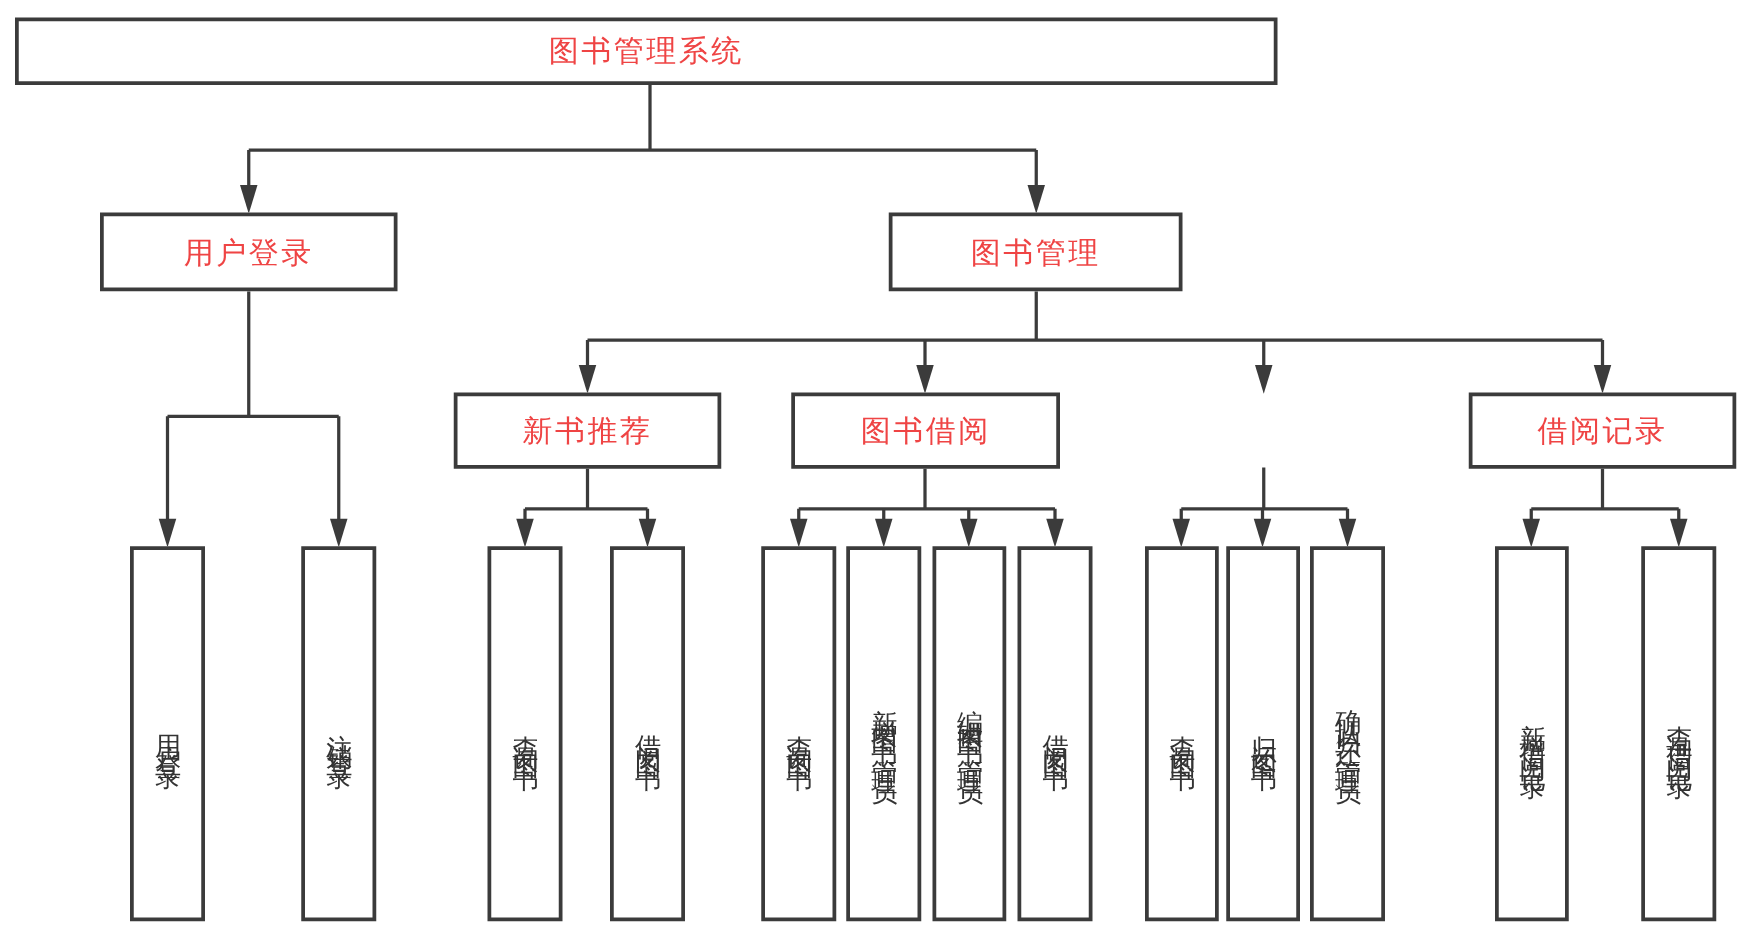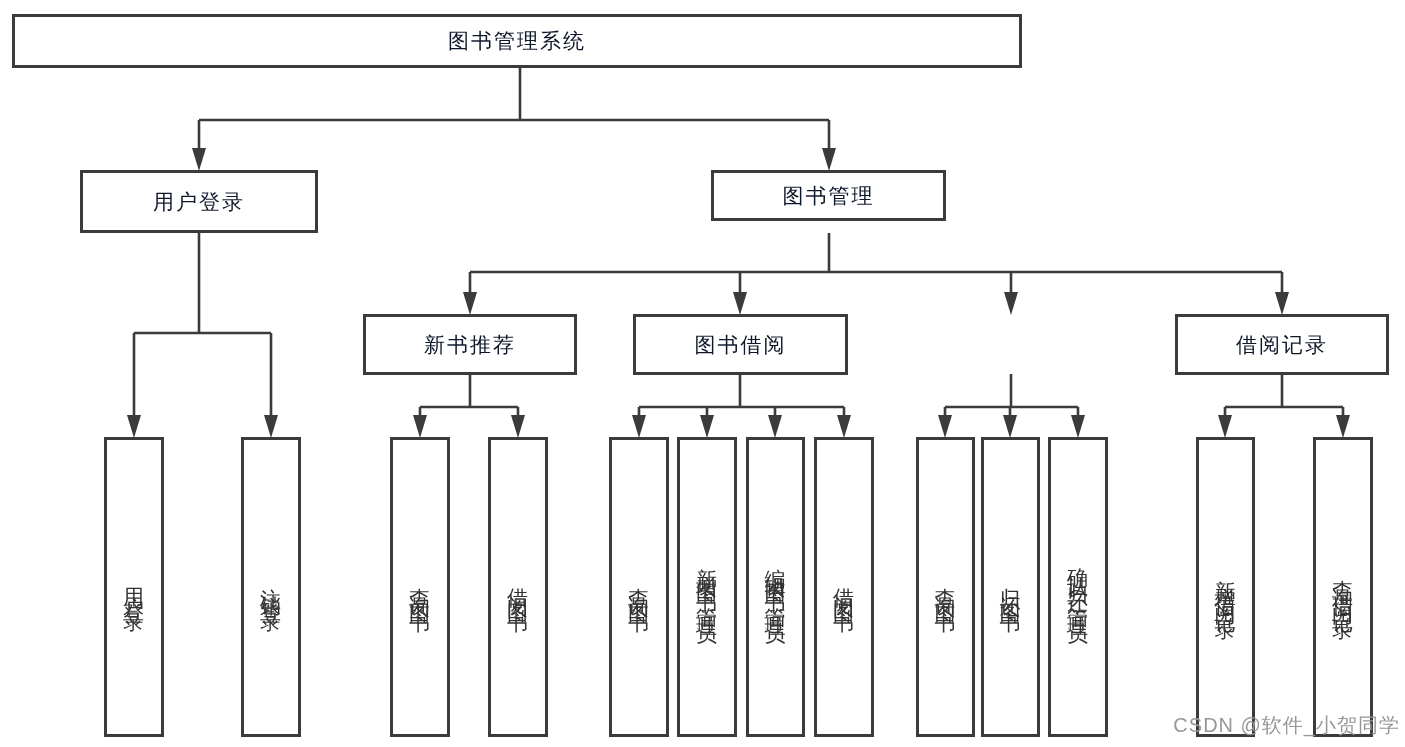--- a/index.html
+++ b/index.html
@@ -27,23 +27,23 @@
   .node {
     position: absolute;
     box-sizing: border-box;
     border: 3px solid #3b3b3b;
     background: #ffffff;
     display: flex;
     align-items: center;
     justify-content: center;
   }
   .node .hlabel {
-    font-size: 21px;
+    font-size: 24px;
     letter-spacing: 2px;
-    color: #0f172a;
+    color: #ef4444;
     white-space: nowrap;
   }
   .leaf {
     position: absolute;
     box-sizing: border-box;
     border: 3px solid #3b3b3b;
     background: #ffffff;
     top: 437px;
     height: 300px;
     display: flex;
@@ -129,21 +129,21 @@
       <polygon points="1336,415 1350,415 1343,438" fill="#3b3b3b"></polygon>
     </svg>
 
   <div class="node" style="left:12px; top:14px; width:1010px; height:54px;">
     <span class="hlabel">图书管理系统</span>
   </div>
 
   <div class="node" style="left:80px; top:170px; width:238px; height:63px;">
     <span class="hlabel">用户登录</span>
   </div>
-  <div class="node" style="left:711px; top:170px; width:235px; height:51px;">
+  <div class="node" style="left:711px; top:170px; width:235px; height:63px;">
     <span class="hlabel">图书管理</span>
   </div>
 
   <div class="node" style="left:633px; top:314px; width:215px; height:61px;">
     <span class="hlabel">图书借阅</span>
   </div>
   <div class="node" style="left:363px; top:314px; width:214px; height:61px;">
     <span class="hlabel">新书推荐</span>
   </div>
   <div class="node" style="left:1175px; top:314px; width:214px; height:61px;">
@@ -187,14 +187,13 @@
     <span class="vlabel">确认归还（管理员）</span>
   </div>
 
   <div class="leaf" style="left:1196px; width:59px;">
     <span class="vlabel">新增借阅记录</span>
   </div>
   <div class="leaf" style="left:1313px; width:60px;">
     <span class="vlabel">查询借阅记录</span>
   </div>
 
-  <div id="watermark">CSDN @软件_小贺同学</div>
 </div>
 
 </body></html>

